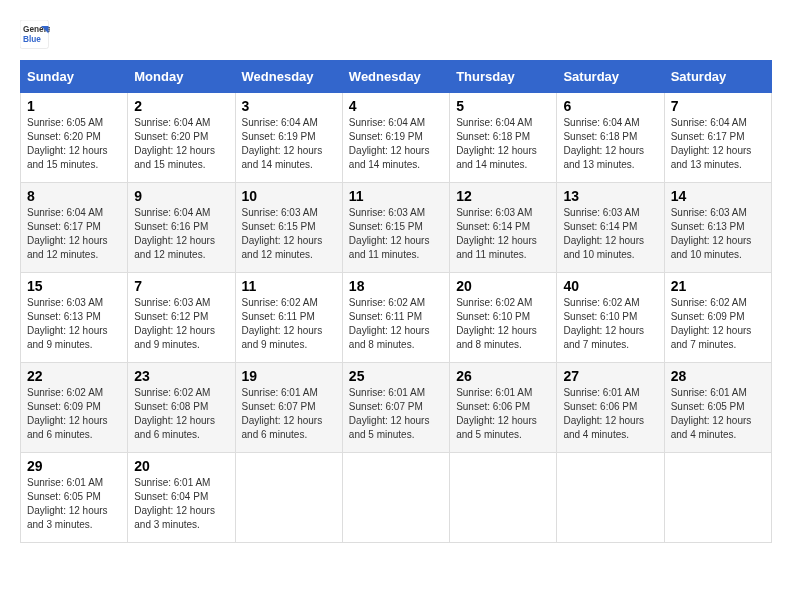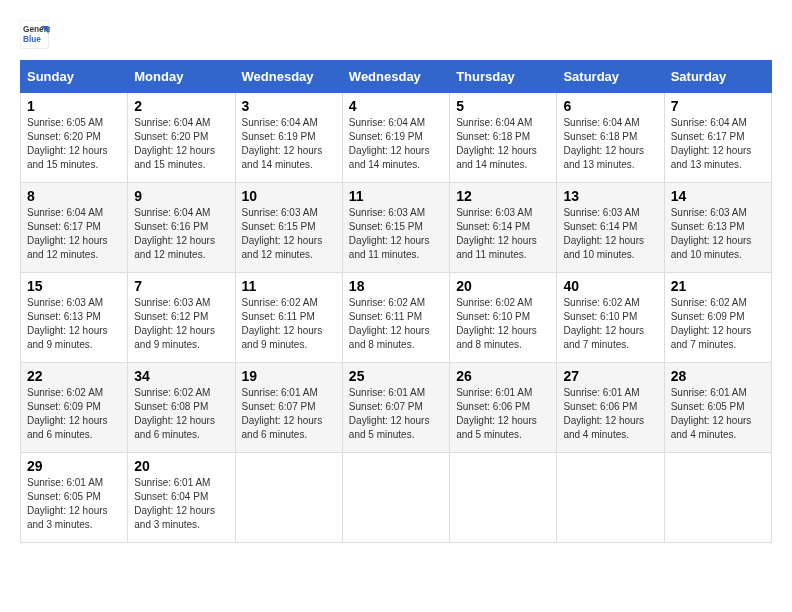--- a/index.html
+++ b/index.html
@@ -157,21 +157,21 @@
         <td><span class="day-num">20</span>
 <span class="day-info">Sunrise: 6:02 AM<br>Sunset: 6:10 PM<br>Daylight: 12 hours and 8 minutes.</span></td>
         <td><span class="day-num">40</span>
 <span class="day-info">Sunrise: 6:02 AM<br>Sunset: 6:10 PM<br>Daylight: 12 hours and 7 minutes.</span></td>
         <td><span class="day-num">21</span>
 <span class="day-info">Sunrise: 6:02 AM<br>Sunset: 6:09 PM<br>Daylight: 12 hours and 7 minutes.</span></td>
       </tr>
       <tr>
         <td><span class="day-num">22</span>
 <span class="day-info">Sunrise: 6:02 AM<br>Sunset: 6:09 PM<br>Daylight: 12 hours and 6 minutes.</span></td>
-        <td><span class="day-num">34</span>
+        <td><span class="day-num">23</span>
 <span class="day-info">Sunrise: 6:02 AM<br>Sunset: 6:08 PM<br>Daylight: 12 hours and 6 minutes.</span></td>
         <td><span class="day-num">19</span>
 <span class="day-info">Sunrise: 6:01 AM<br>Sunset: 6:07 PM<br>Daylight: 12 hours and 6 minutes.</span></td>
         <td><span class="day-num">25</span>
 <span class="day-info">Sunrise: 6:01 AM<br>Sunset: 6:07 PM<br>Daylight: 12 hours and 5 minutes.</span></td>
         <td><span class="day-num">26</span>
 <span class="day-info">Sunrise: 6:01 AM<br>Sunset: 6:06 PM<br>Daylight: 12 hours and 5 minutes.</span></td>
         <td><span class="day-num">27</span>
 <span class="day-info">Sunrise: 6:01 AM<br>Sunset: 6:06 PM<br>Daylight: 12 hours and 4 minutes.</span></td>
         <td><span class="day-num">28</span>

